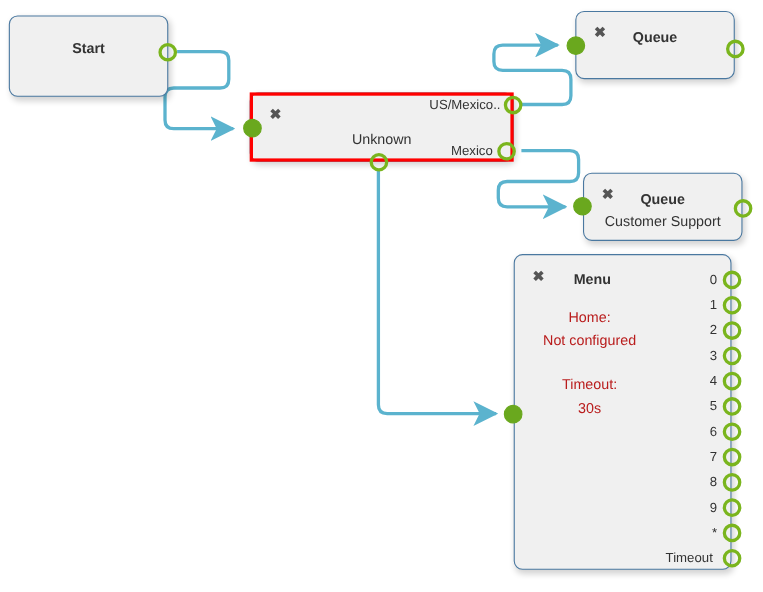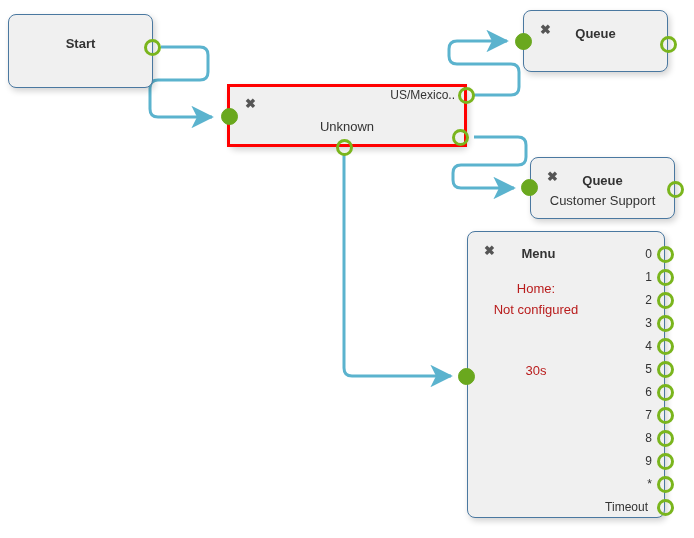--- a/index.html
+++ b/index.html
@@ -122,20 +122,21 @@
 
   <div class="node" style="left:227px; top:84px; width:240px; height:63px;">
     <div class="close-icon" style="left:17px; top:12px;">✖</div>
     <div class="node-sub" style="top:34px;">Unknown</div>
   </div>
   <div class="sel-border" style="left:227px; top:84px; width:240px; height:63px;"></div>
   <div class="port in" style="left:221px; top:108px;"></div>
   <div class="port out" style="left:458px; top:87px;"></div>
   <div class="port-label" style="left:337px; top:88px; width:118px;">US/Mexico..</div>
   <div class="port out" style="left:452px; top:129px;"></div>
+  <div class="port-label" style="left:330px; top:130px; width:118px;">Mexico</div>
   <div class="port out" style="left:336px; top:139px;"></div>
 
   <div class="node" style="left:523px; top:10px; width:145px; height:62px;">
     <div class="close-icon" style="left:16px; top:12px;">✖</div>
     <div class="node-title" style="top:15px;">Queue</div>
   </div>
   <div class="port in" style="left:515px; top:33px;"></div>
   <div class="port out" style="left:660px; top:36px;"></div>
 
   <div class="node" style="left:530px; top:157px; width:145px; height:62px;">
@@ -144,20 +145,21 @@
     <div class="node-sub" style="top:35px;">Customer Support</div>
   </div>
   <div class="port in" style="left:521px; top:179px;"></div>
   <div class="port out" style="left:667px; top:181px;"></div>
 
   <div class="node" style="left:467px; top:231px; width:198px; height:287px;">
     <div class="close-icon" style="left:16px; top:12px;">✖</div>
     <div class="node-title" style="top:14px; right:55px;">Menu</div>
     <div class="menu-body-line" style="top:49px;">Home:</div>
     <div class="menu-body-line" style="top:70px;">Not configured</div>
+    <div class="menu-body-line" style="top:110px;">Timeout:</div>
     <div class="menu-body-line" style="top:131px;">30s</div>
   </div>
   <div class="port in" style="left:458px; top:368px;"></div>
 
   <div class="port out" style="left:657px; top:246px;"></div>
   <div class="port-label" style="left:580px; top:247px; width:72px;">0</div>
 
   <div class="port out" style="left:657px; top:269px;"></div>
   <div class="port-label" style="left:580px; top:270px; width:72px;">1</div>
 

